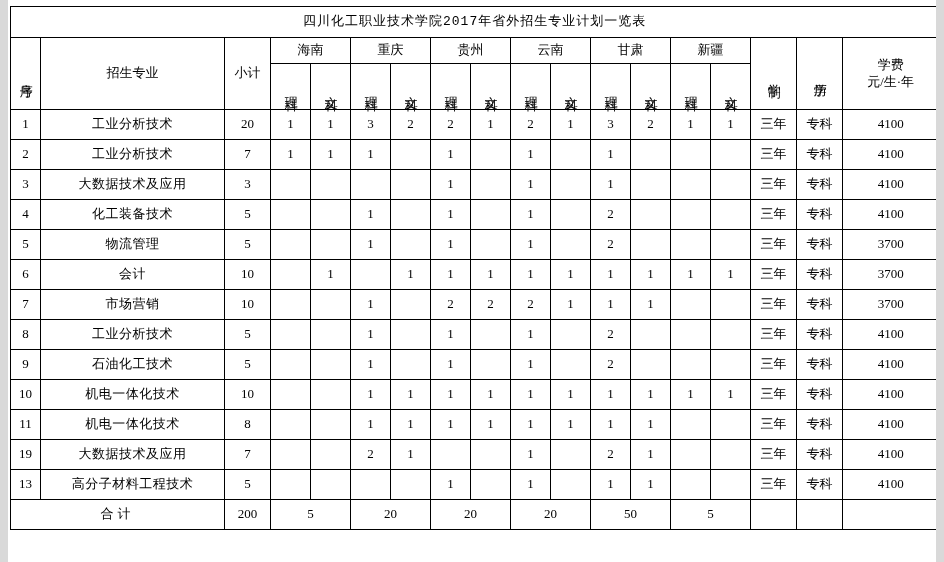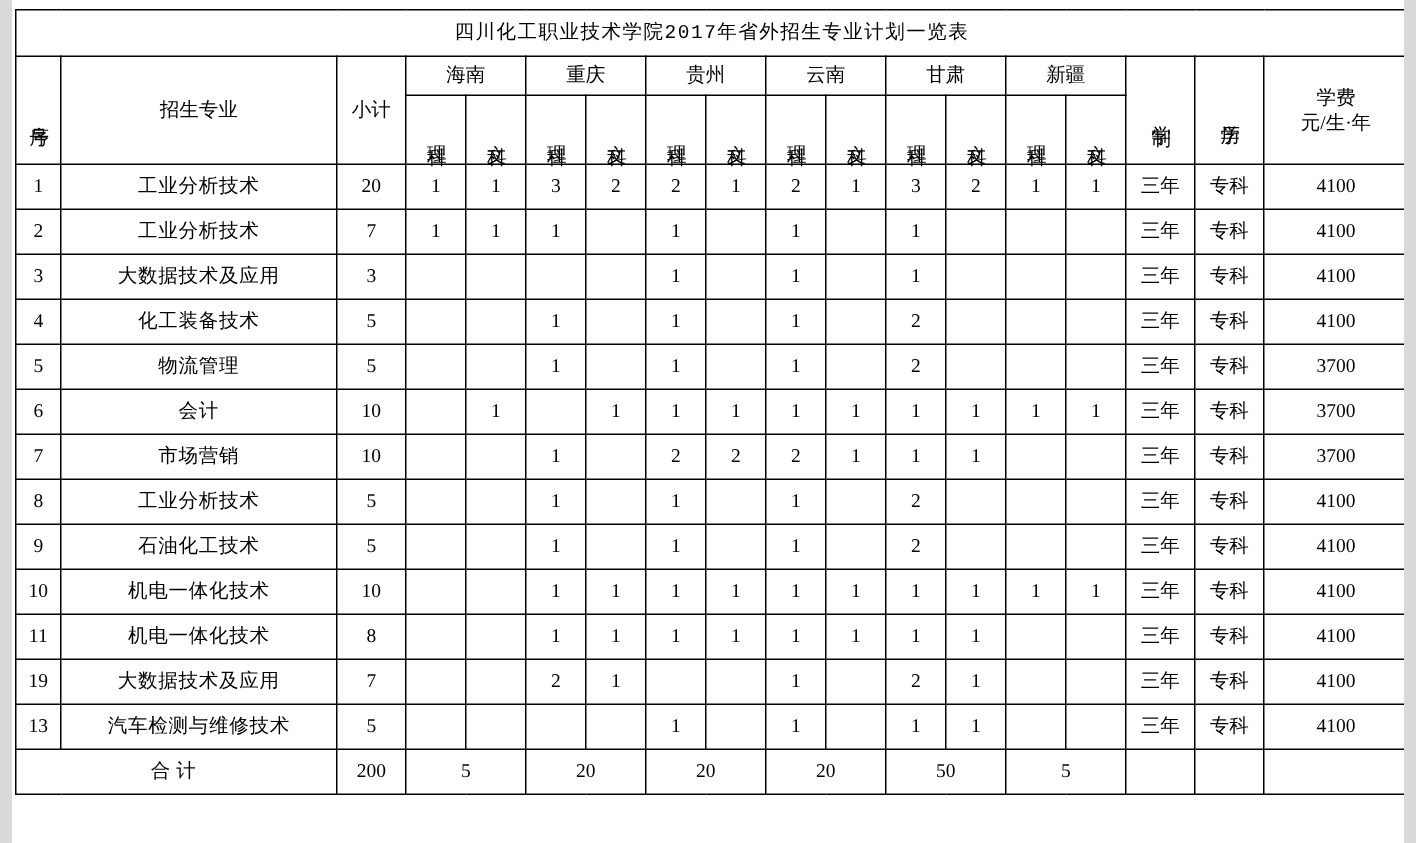--- a/index.html
+++ b/index.html
@@ -411,21 +411,21 @@
           <td class="num">2</td>
           <td class="num">1</td>
           <td class="num"></td>
           <td class="num"></td>
           <td class="num">三年</td>
           <td class="num">专科</td>
           <td class="num">4100</td>
         </tr>
         <tr class="data-row">
           <td class="idx">13</td>
-          <td class="major">汽车检测与维修技术</td>
+          <td class="major">高分子材料工程技术</td>
           <td class="num">5</td>
           <td class="num"></td>
           <td class="num"></td>
           <td class="num"></td>
           <td class="num"></td>
           <td class="num">1</td>
           <td class="num"></td>
           <td class="num">1</td>
           <td class="num"></td>
           <td class="num">1</td>

